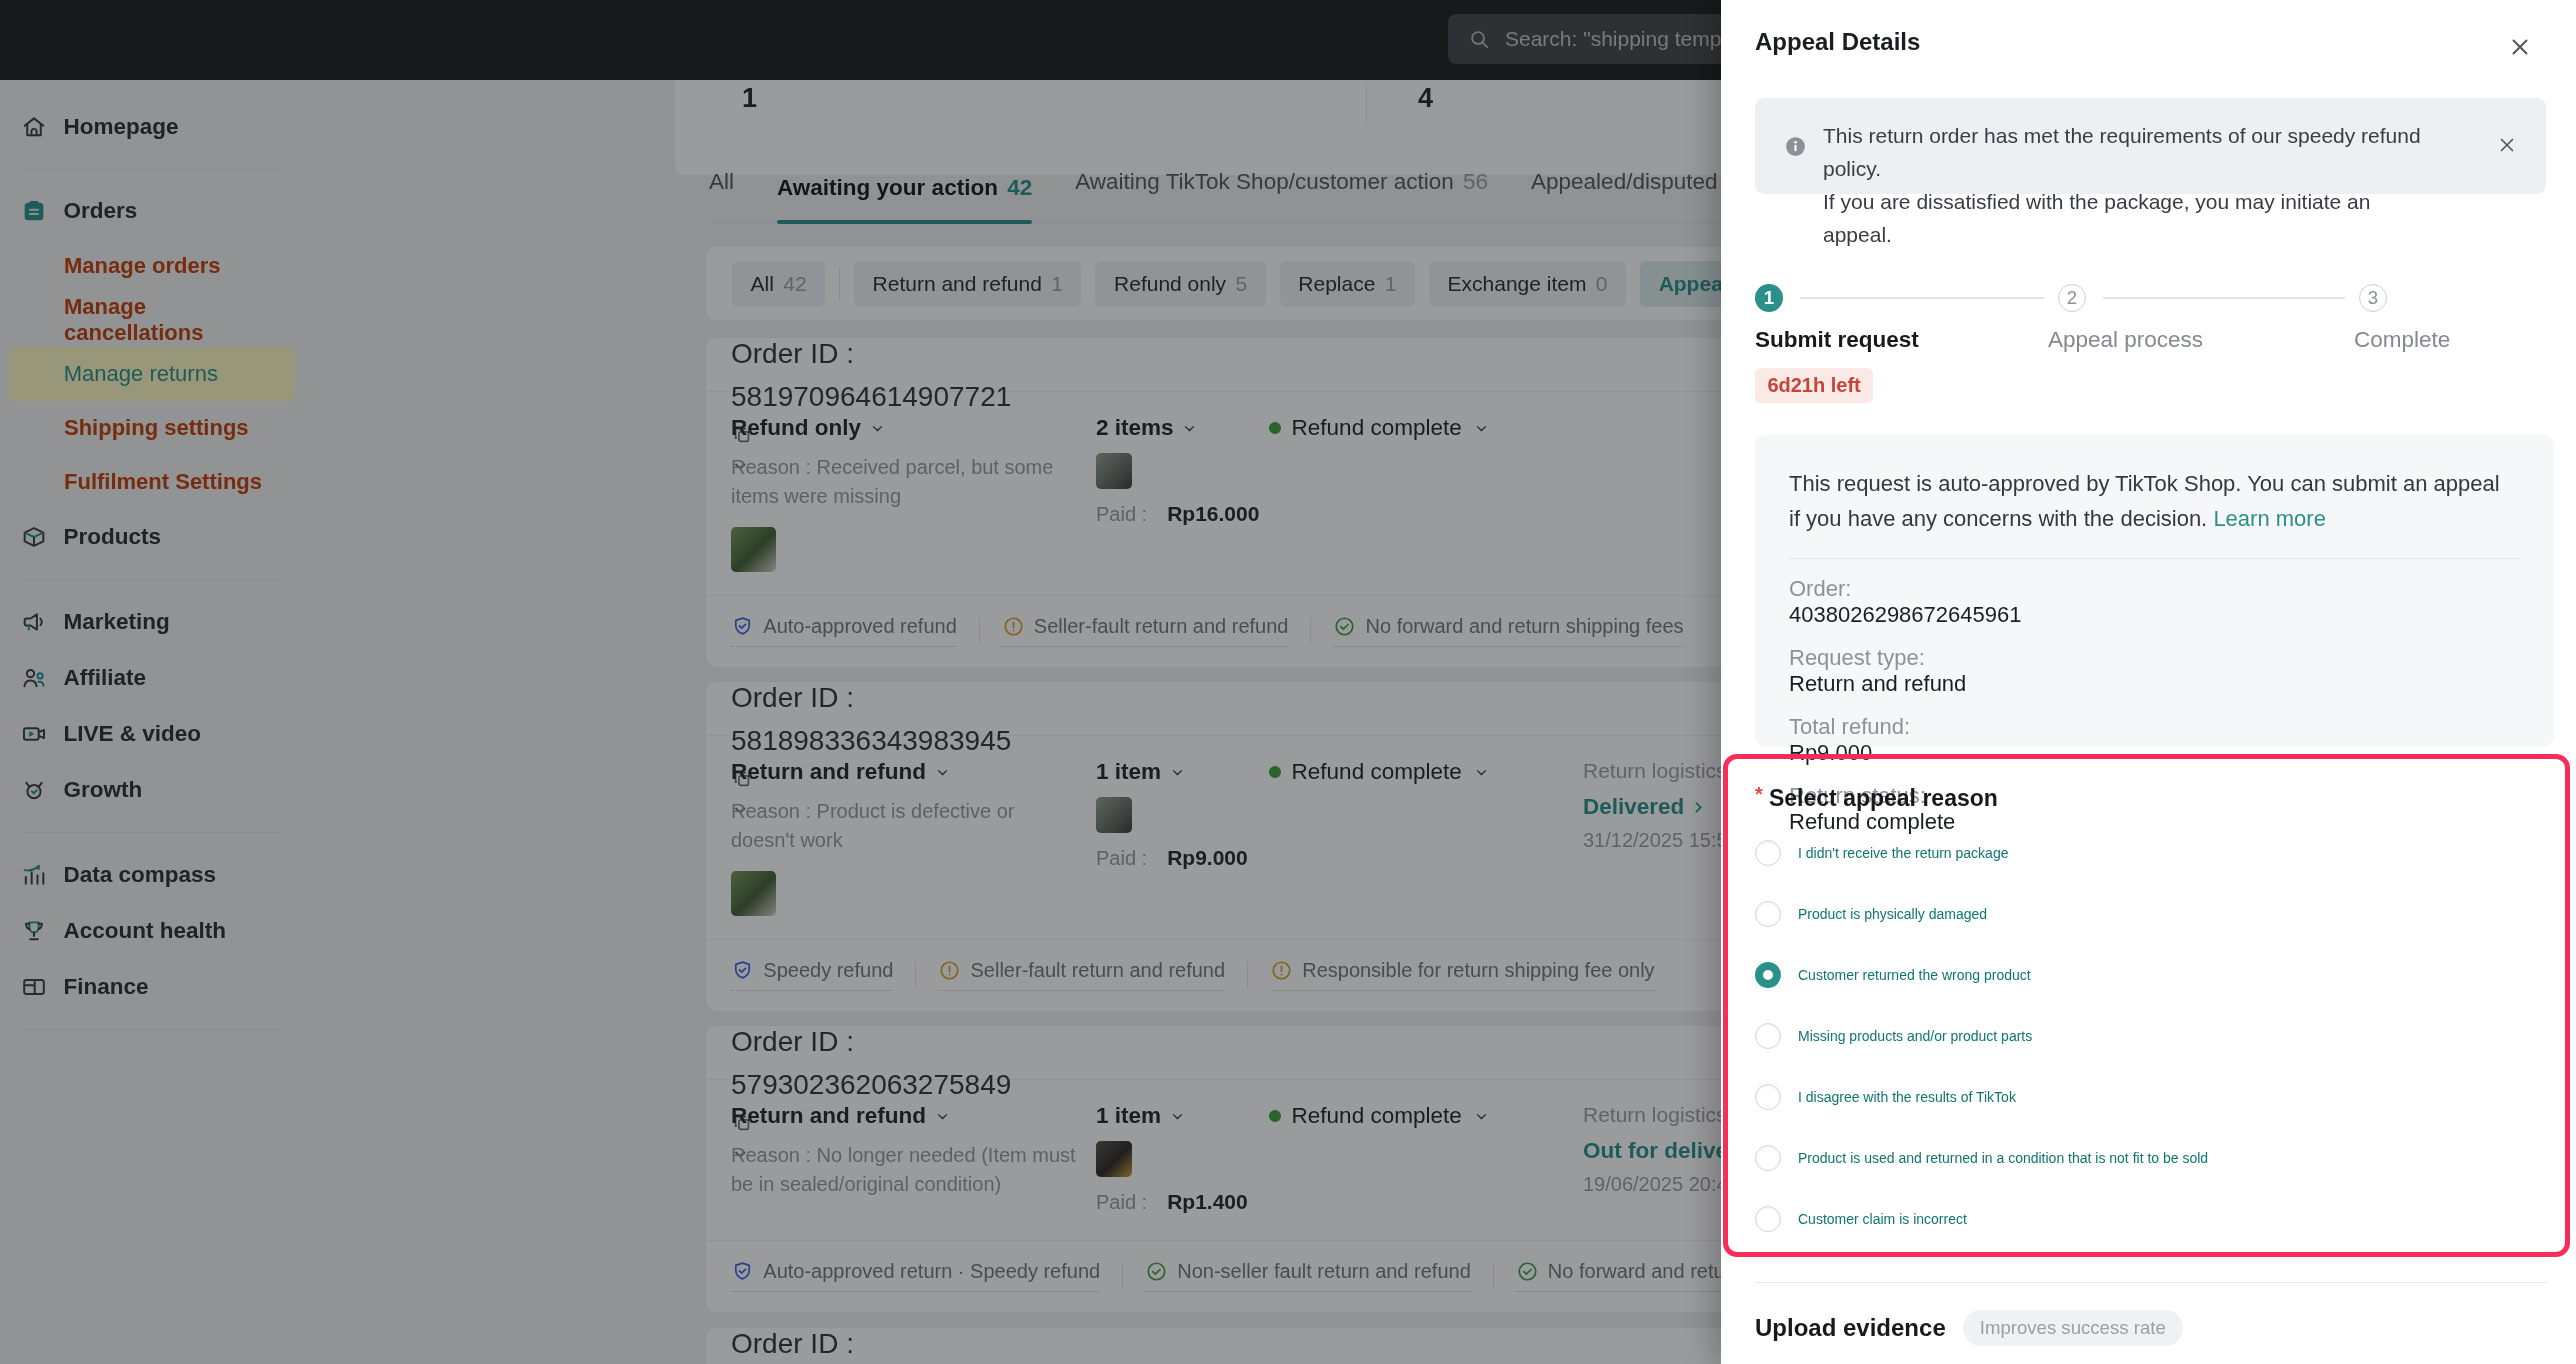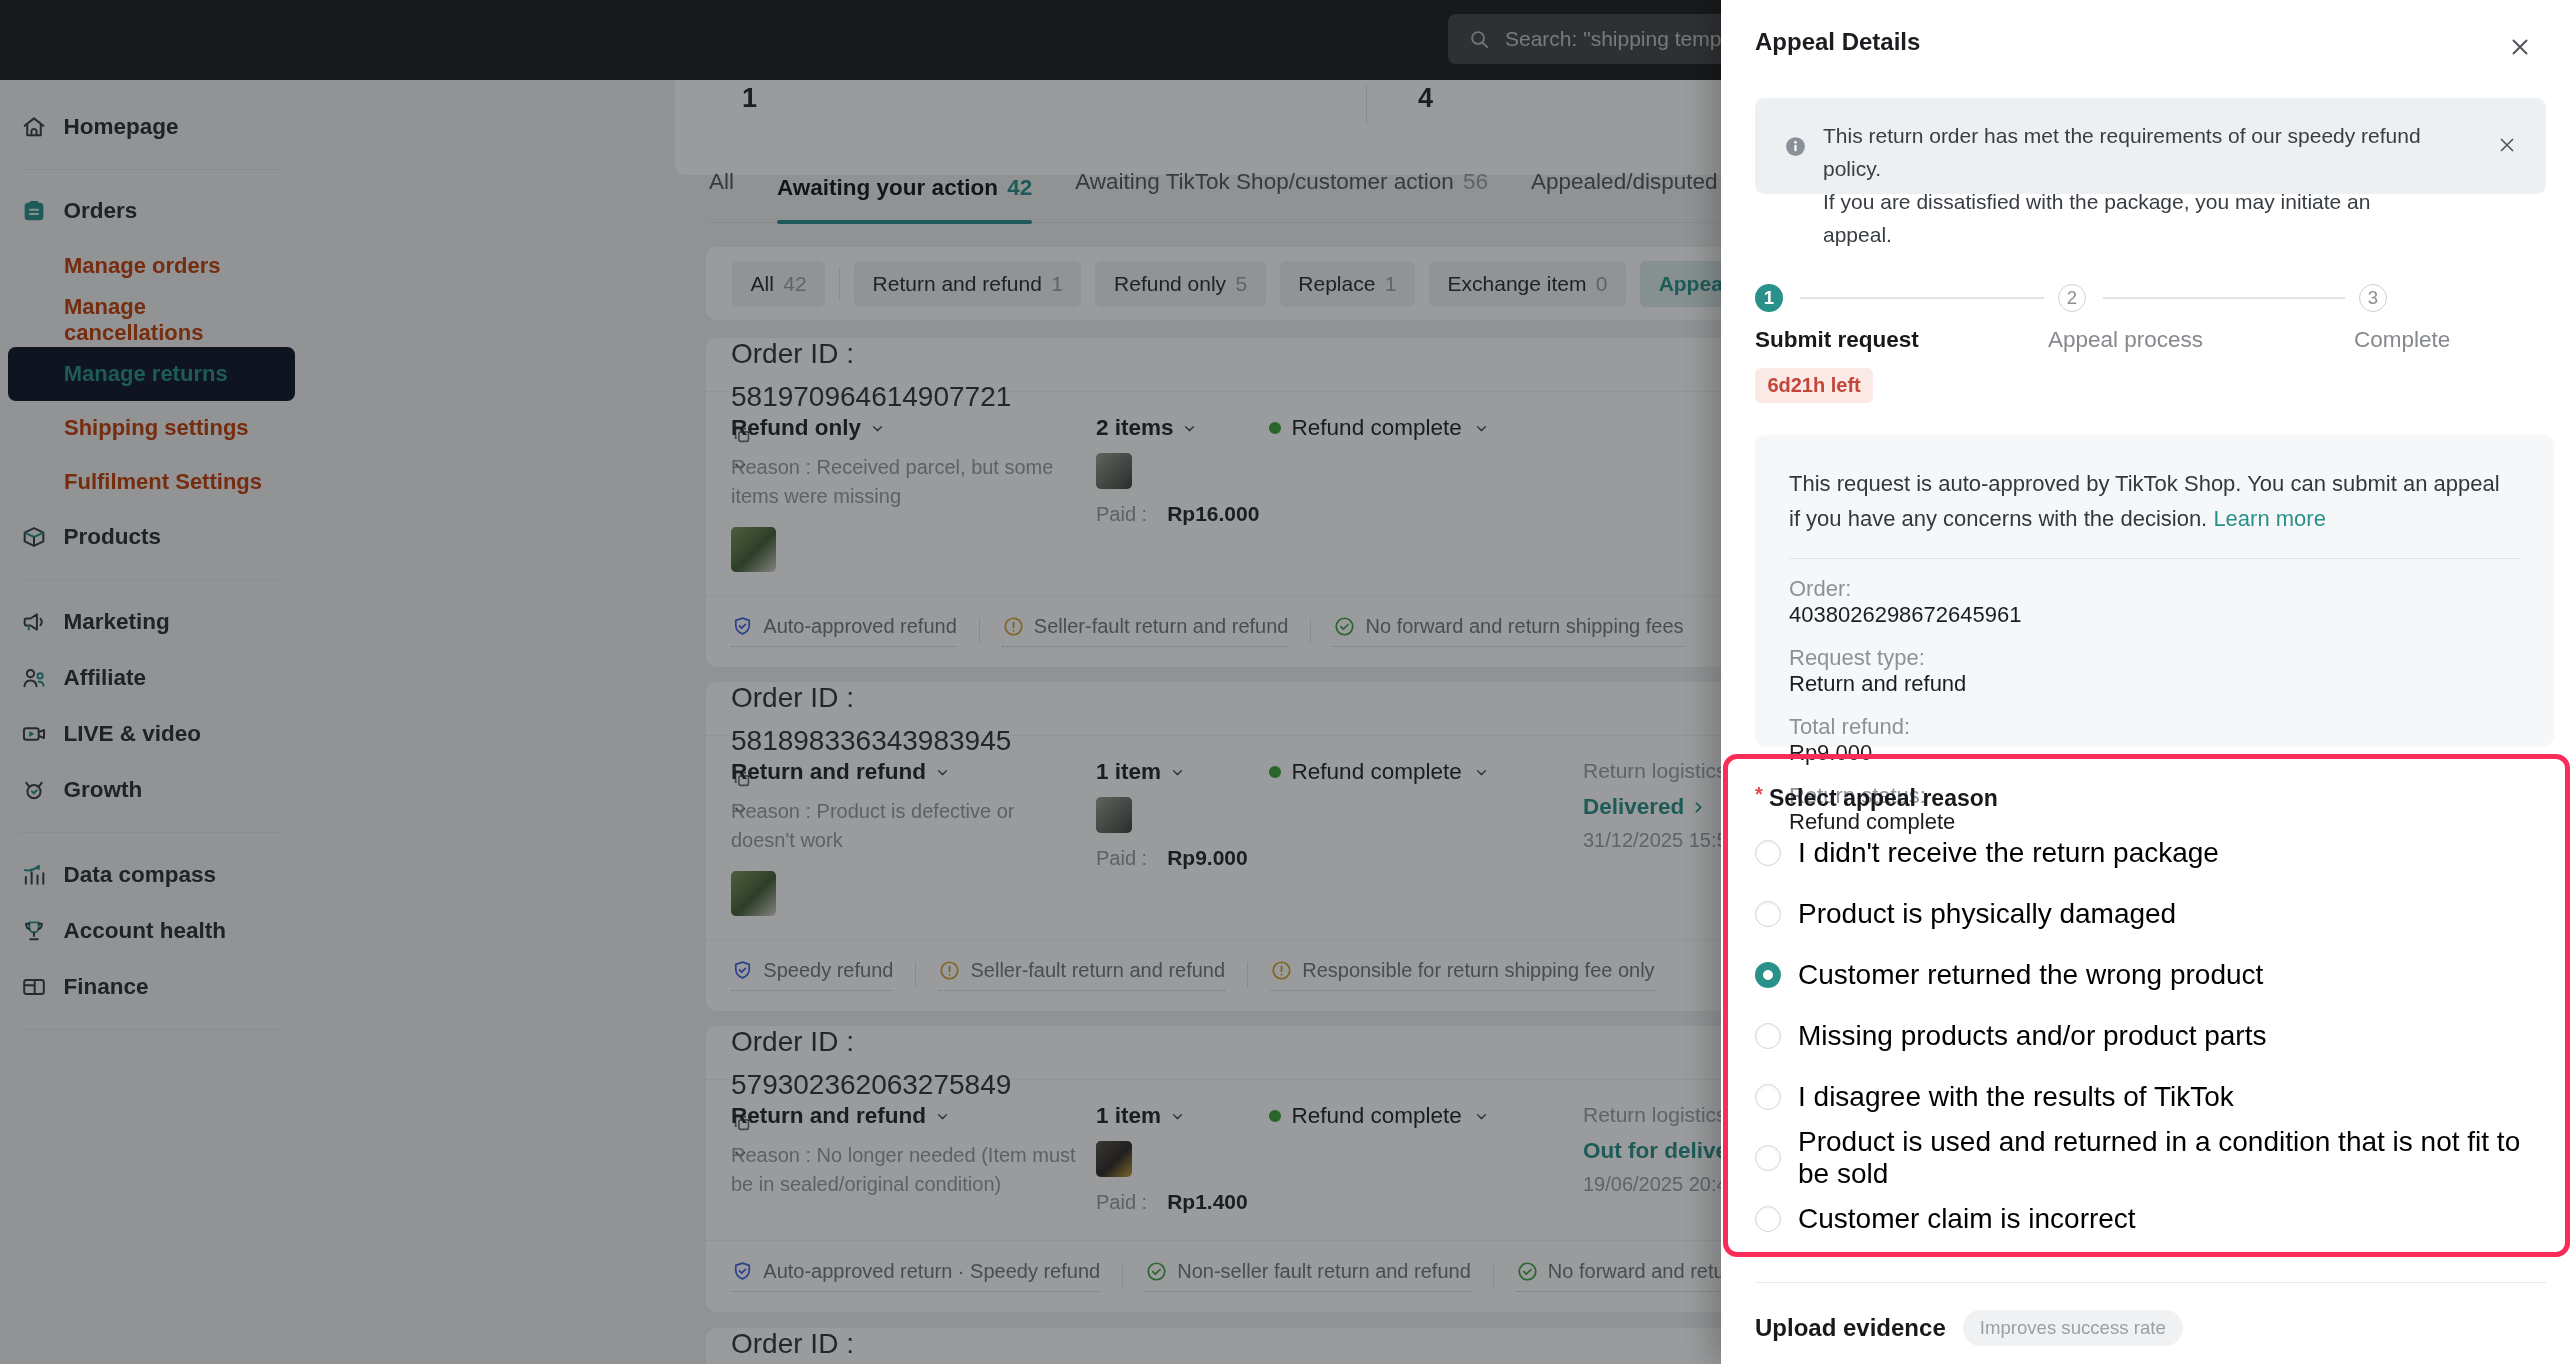--- a/index.html
+++ b/index.html
@@ -15,21 +15,21 @@
   svg{display:block}
   
   .hdr{position:absolute;left:0;top:0;width:2576px;height:80px;background:#1e1f21;z-index:1;}
   .searchbox{position:absolute;left:1448px;top:14px;width:357px;height:50px;background:#46484a;border-radius:7.8px;display:flex;align-items:center;gap:14px;padding:0 20px;}
   .searchbox span{font-size:21px;color:#c2c6c9;white-space:nowrap;overflow:hidden;}
   
   .side{position:absolute;left:0;top:80px;width:303px;height:1284px;background:#eff1f3;z-index:1;padding-top:18.6px;overflow:hidden;}
   .srow{height:56px;display:flex;align-items:center;gap:15.5px;padding:0 20px;font-size:22.5px;color:#2b3034;font-weight:600;cursor:pointer;}
   .srow .ic{width:28px;height:28px;flex:0 0 auto;}
   .srow.sub{height:54px;padding-left:64px;font-weight:700;color:#c2410c;font-size:22px;}
-  .srow.sub.active{margin:0 7.8px;padding-left:56px;border-radius:7.8px;background:#0f172a;color:var(--teal);font-weight:700;}
+  .srow.sub.active{margin:0 7.8px;padding-left:56px;border-radius:7.8px;background:#fef9c3;color:var(--teal);font-weight:400;}
   .sdiv{height:0.8px;background:#e2e4e7;margin:14px 20px;}
   
   .main{position:absolute;left:303px;top:80px;width:2273px;height:1284px;z-index:1;background:#eef0f2;overflow:hidden;}
   .statscard{position:absolute;left:372px;top:0;width:1878px;height:95px;background:#fff;border-radius:0 0 11px 11px;}
   .stat{position:absolute;top:3.1px;font-size:27px;font-weight:600;color:#26292d;}
   .statdiv{position:absolute;top:4.7px;width:0.8px;height:40px;background:#e4e6e8;}
   .tabs{position:absolute;left:406px;top:89px;width:1844px;height:54px;display:flex;gap:43px;border-bottom:0.8px solid #e0e2e5;}
   .tab{display:flex;gap:9.3px;align-items:flex-start;font-size:22.5px;color:#55595e;padding-bottom:15.5px;position:relative;cursor:pointer;white-space:nowrap;}
   .tab .cnt{color:#9aa0a5;}
   .tab.active{color:#17191c;font-weight:700;align-items:center;}
@@ -86,21 +86,21 @@
   .ghr{height:0.8px;background:#e3e5e7;margin:22px 0 3.1px 0;}
   .grow{display:flex;justify-content:space-between;margin-top:17px;font-size:22px;flex-direction:column;}
   .grow .gl{color:#8d9298;}
   .grow .gv{color:#1b1e21;}
   .reason-title{position:absolute;left:34px;top:785px;display:flex;align-items:flex-start;gap:6.2px;font-size:23px;font-weight:700;color:#17191b;}
   .req{color:#e5484d;font-size:20px;margin-top:-1.6px;}
   .reasons{position:absolute;left:34px;top:822px;width:791px;}
   .r-row{height:61px;display:flex;align-items:center;gap:17px;cursor:pointer;}
   .radio{width:26px;height:26px;border-radius:50%;border:1.6px solid #d2d4d7;background:#fff;box-shadow:inset 0 1.6px 3.1px rgba(0,0,0,.05);flex:0 0 auto;}
   .r-row.sel .radio{border:8.5px solid var(--teal);box-shadow:none;}
-  .r-lab{font-size:28px;color:#000000;}
+  .r-lab{font-size:14px;color:#0f766e;}
   .p-div2{position:absolute;left:34px;top:1282px;width:791px;height:0.8px;background:#e7e9eb;}
   .upload{position:absolute;left:34px;top:1310px;display:flex;align-items:center;gap:17px;}
   .up-t{font-size:24px;font-weight:700;color:#17191b;}
   .up-b{background:#f0f1f3;color:#999fa4;font-size:18.6px;padding:7px 17px;border-radius:18.6px;}
   
   .hl-rect{position:absolute;left:1723px;top:754px;width:847px;height:503px;border:5.4px solid var(--highlight);border-radius:14px;z-index:50;pointer-events:none;}
 </style>
 </head>
 <body>
 

